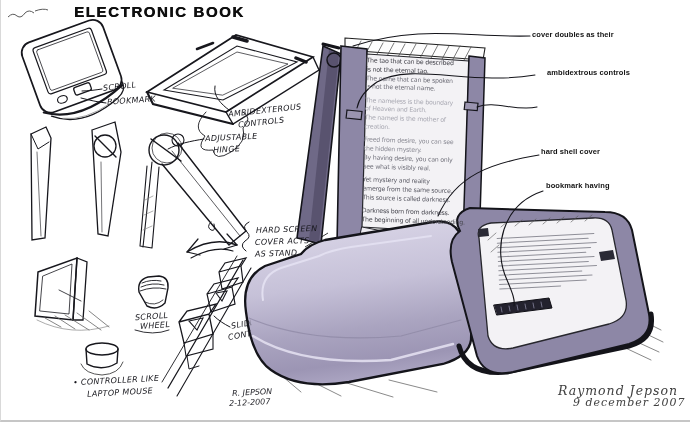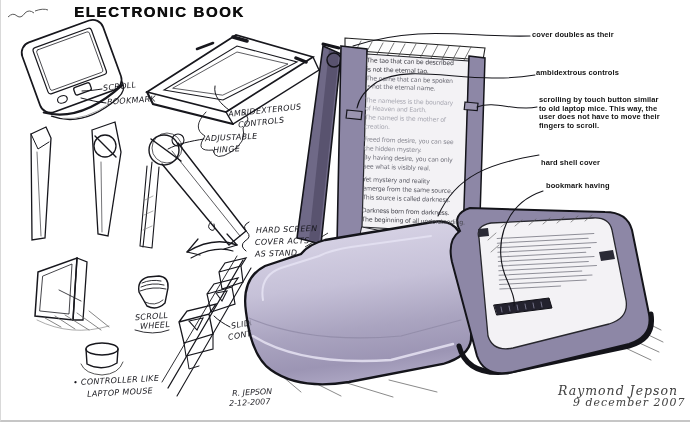--- a/index.html
+++ b/index.html
@@ -245,23 +245,22 @@
   <div class="ov hand" style="left:254px;top:237px;transform:rotate(-2deg)">COVER ACTS</div>
   <div class="ov hand" style="left:254px;top:249px;transform:rotate(-2deg)">AS STAND</div>
   <div class="ov hand" style="left:134px;top:312px;transform:rotate(-4deg)">SCROLL</div>
   <div class="ov hand" style="left:139px;top:321px;transform:rotate(-4deg)">WHEEL</div>
   <div class="ov hand clip-w" style="left:230px;top:320px;width:20px;transform:rotate(-10deg)">SLIDER</div>
   <div class="ov hand clip-w" style="left:227px;top:331px;width:23px;transform:rotate(-10deg)">CONTROLS</div>
   <div class="ov hand" style="left:72px;top:376px;transform:rotate(-3deg)">• CONTROLLER LIKE</div>
   <div class="ov hand" style="left:86px;top:388px;transform:rotate(-3deg)">LAPTOP MOUSE</div>
 
   <div class="ov callout" style="left:531px;top:30px">cover doubles as their</div>
-  <div class="ov callout" style="left:535px;top:68px">ambidextrous controls</div>
-  <div class="ov callout para" style="left:538px;top:96px">scrolling by touch button similar to old laptop mice.  This way, the user does not have to move their fingers to scroll.</div>
-  <div class="ov callout" style="left:540px;top:158px">hard shell cover</div>
+  <div class="ov callout" style="left:546px;top:68px">ambidextrous controls</div>
+  <div class="ov callout" style="left:540px;top:147px">hard shell cover</div>
   <div class="ov callout" style="left:545px;top:181px">bookmark having</div>
 
   <div class="ov screen-block">
       <div class="screen-line">The tao that can be described</div>
       <div class="screen-line">is not the eternal tao.</div>
       <div class="screen-line">The name that can be spoken</div>
       <div class="screen-line">is not the eternal name.</div>
       <div class="screen-line"></div>
       <div class="screen-line">The nameless is the boundary</div>
       <div class="screen-line">of Heaven and Earth.</div>

